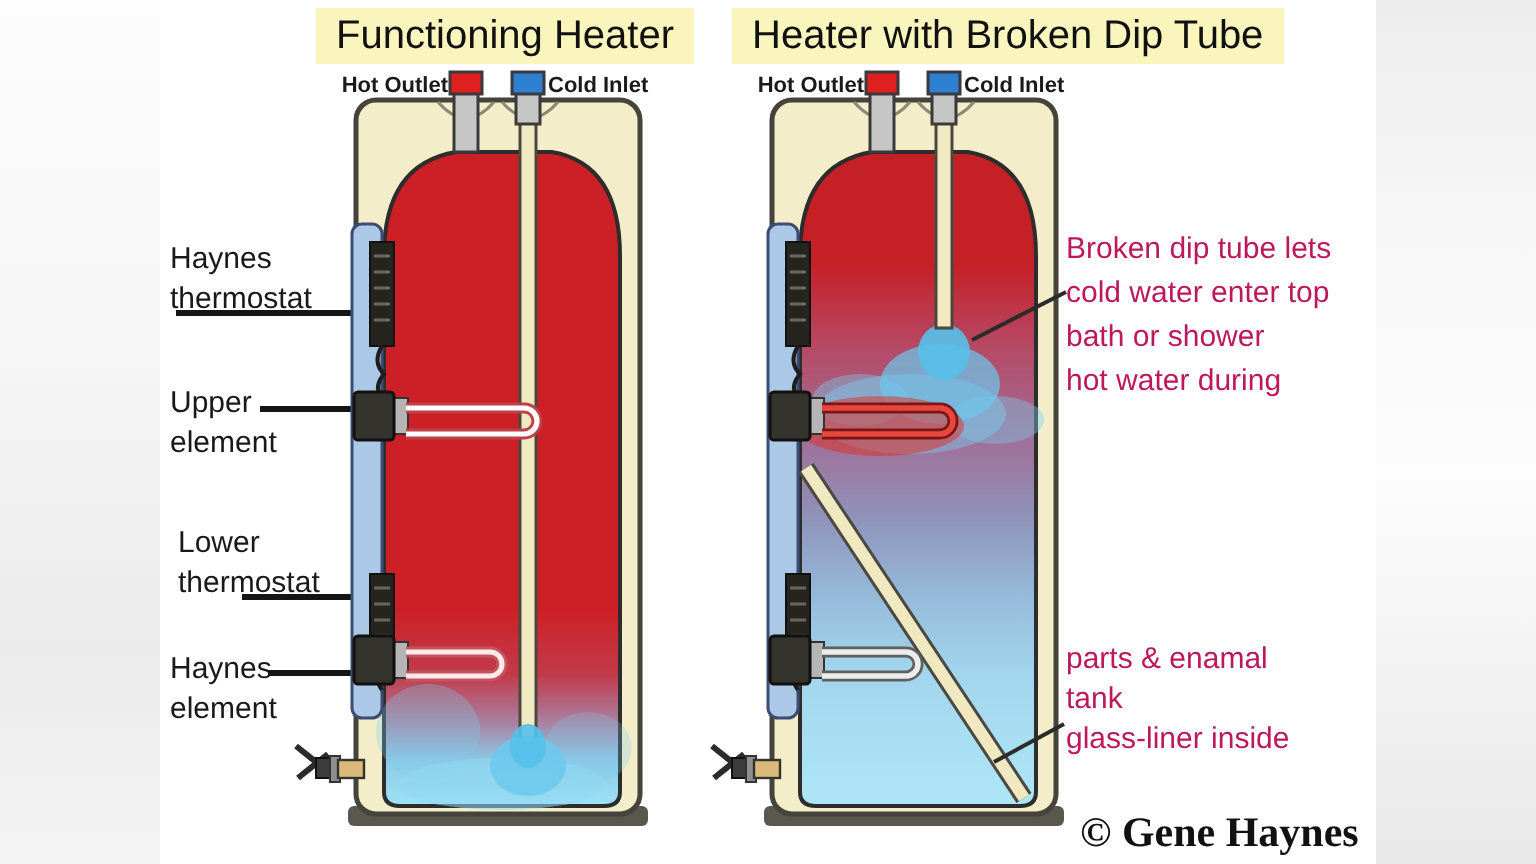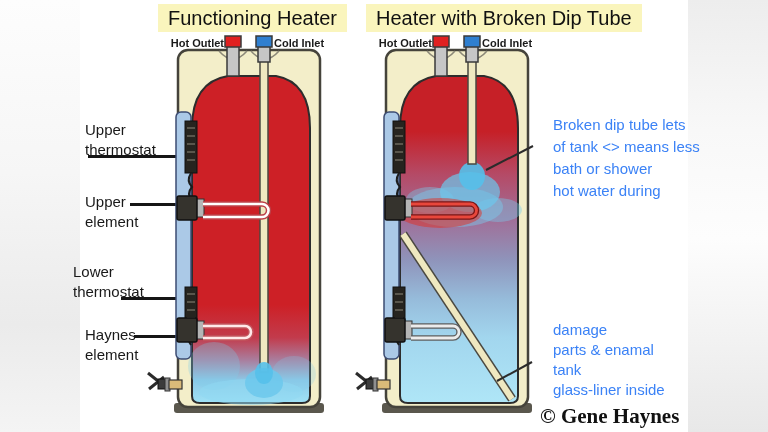--- a/index.html
+++ b/index.html
@@ -19,21 +19,21 @@
     padding:1px 10px;white-space:nowrap;
   }
   .lbl{
     position:absolute;font-size:11px;font-weight:700;color:#1a1a1a;white-space:nowrap;
   }
   .lbl.ralign{text-align:right;}
   .side-label{
     position:absolute;width:90px;font-size:15px;line-height:20px;color:#191919;
   }
   .lline{position:absolute;height:3px;background:#151515;}
-  .ann{position:absolute;font-size:15px;color:#3b82f6;margin-left:20px;}
+  .ann{position:absolute;font-size:15px;color:#be185d;}
   .ann div{height:22px;line-height:22px;white-space:nowrap;}
   .ann.ann2 div{height:20px;line-height:20px;}
   .credit{
     position:absolute;font-family:"Liberation Serif", serif;
     font-weight:700;font-size:21px;color:#111;white-space:nowrap;text-align:right;
   }
   svg{position:absolute;}
 </style>
 </head>
 <body>
@@ -42,41 +42,40 @@
 <div class="pillar pillar-right"></div>
 
 <div class="title" style="left:158px;top:4px">Functioning Heater</div>
 <div class="title" style="left:366px;top:4px">Heater with Broken Dip Tube</div>
 
 <div class="lbl ralign" style="left:166px;top:37px;width:58px">Hot Outlet</div>
 <div class="lbl" style="left:274px;top:37px">Cold Inlet</div>
 <div class="lbl ralign" style="left:374px;top:37px;width:58px">Hot Outlet</div>
 <div class="lbl" style="left:482px;top:37px">Cold Inlet</div>
 
-<div class="side-label" style="left:85px;top:120px">Upper thermostat</div>
+<div class="side-label" style="left:85px;top:120px">Haynes thermostat</div>
 <div class="lline" style="left:88px;top:155px;width:89px"></div>
 
 <div class="side-label" style="left:85px;top:192px">Upper element</div>
 <div class="lline" style="left:130px;top:203px;width:47px"></div>
 
-<div class="side-label" style="left:73px;top:262px">Lower thermostat</div>
+<div class="side-label" style="left:89px;top:262px">Lower thermostat</div>
 <div class="lline" style="left:121px;top:297px;width:56px"></div>
 
 <div class="side-label" style="left:85px;top:325px">Haynes element</div>
 <div class="lline" style="left:134px;top:335px;width:43px"></div>
 
 <div class="ann" style="left:533px;top:114px">
   <div>Broken dip tube lets</div>
-  <div>of tank &lt;&gt; means less</div>
+  <div>cold water enter top</div>
   <div>bath or shower</div>
   <div>hot water during</div>
 </div>
 
 <div class="ann ann2" style="left:533px;top:320px">
-  <div>damage</div>
   <div>parts &amp; enamal</div>
   <div>tank</div>
   <div>glass-liner inside</div>
 </div>
 
 <div class="credit" style="left:540px;top:404px">© Gene Haynes</div>
 
 <svg style="left:140px;top:35px" width="190" height="385" viewBox="140 35 190 385">
   <defs>
     <linearGradient id="waterL" x1="0" y1="0" x2="0" y2="1">

